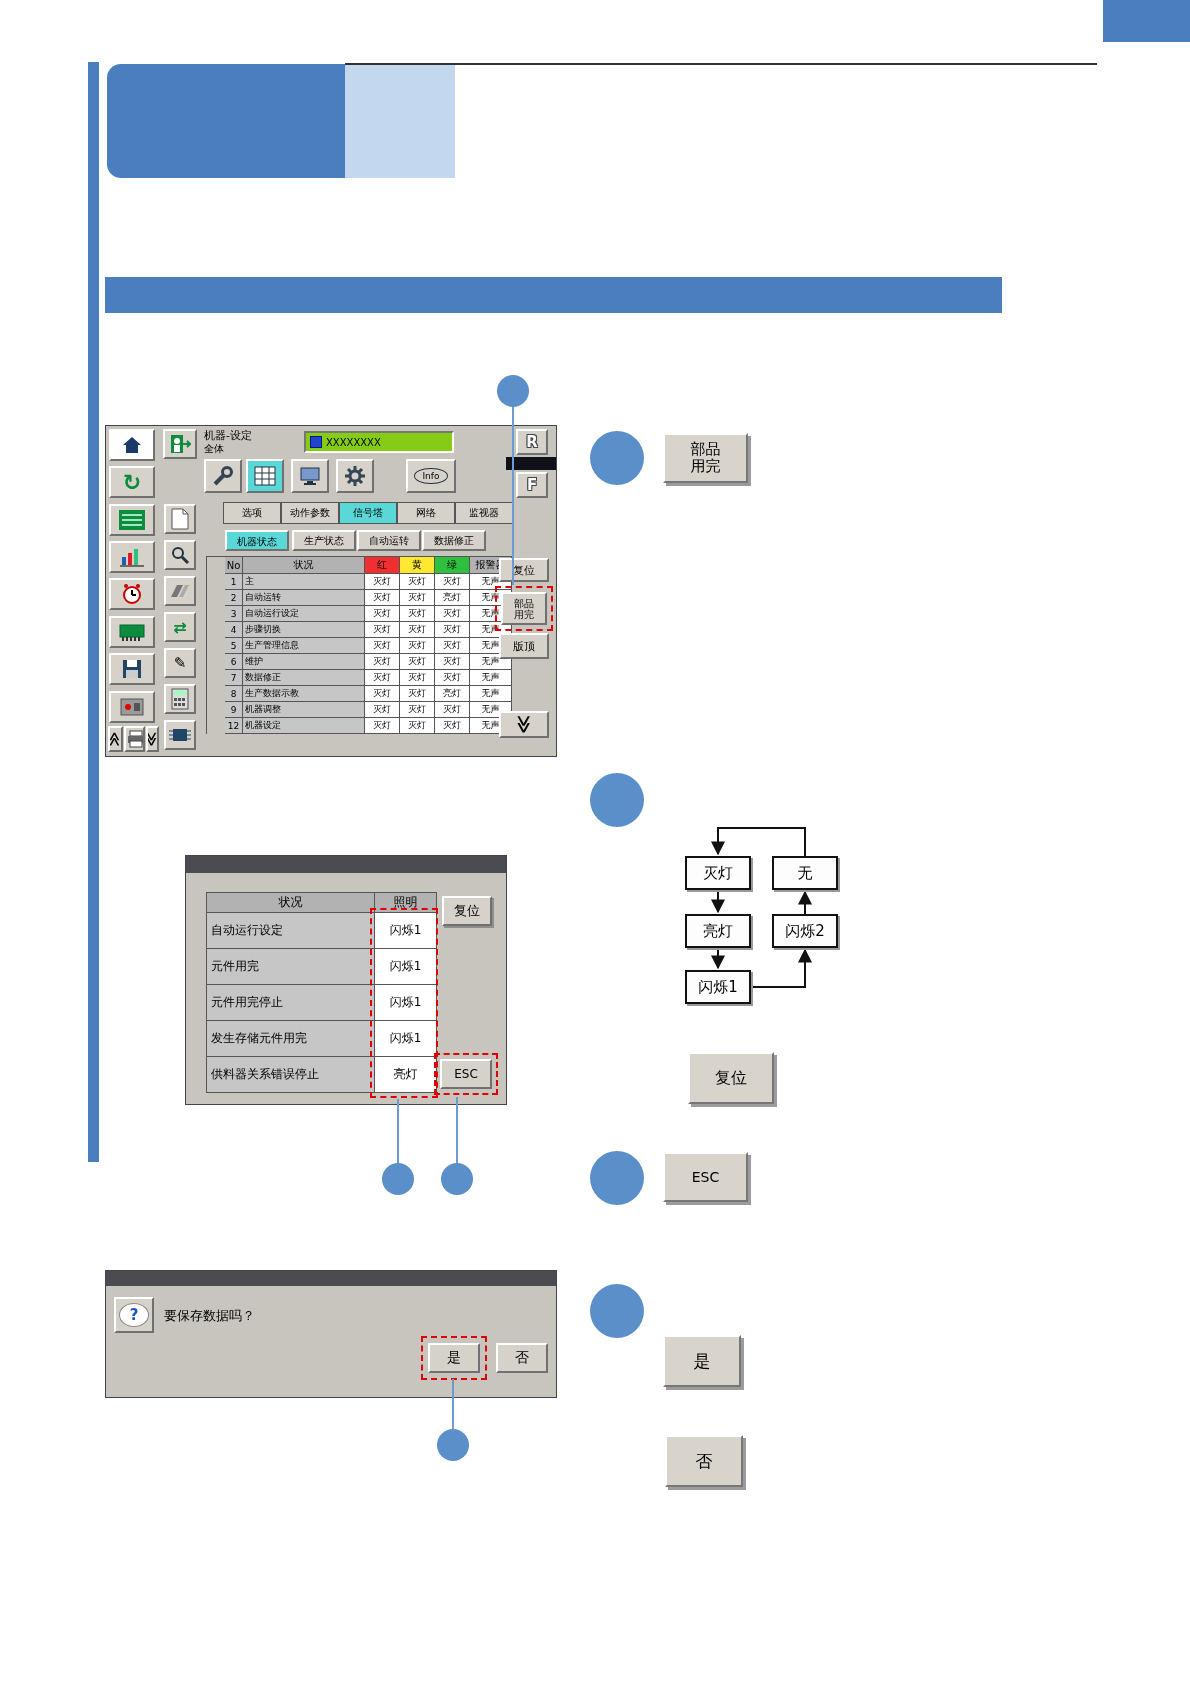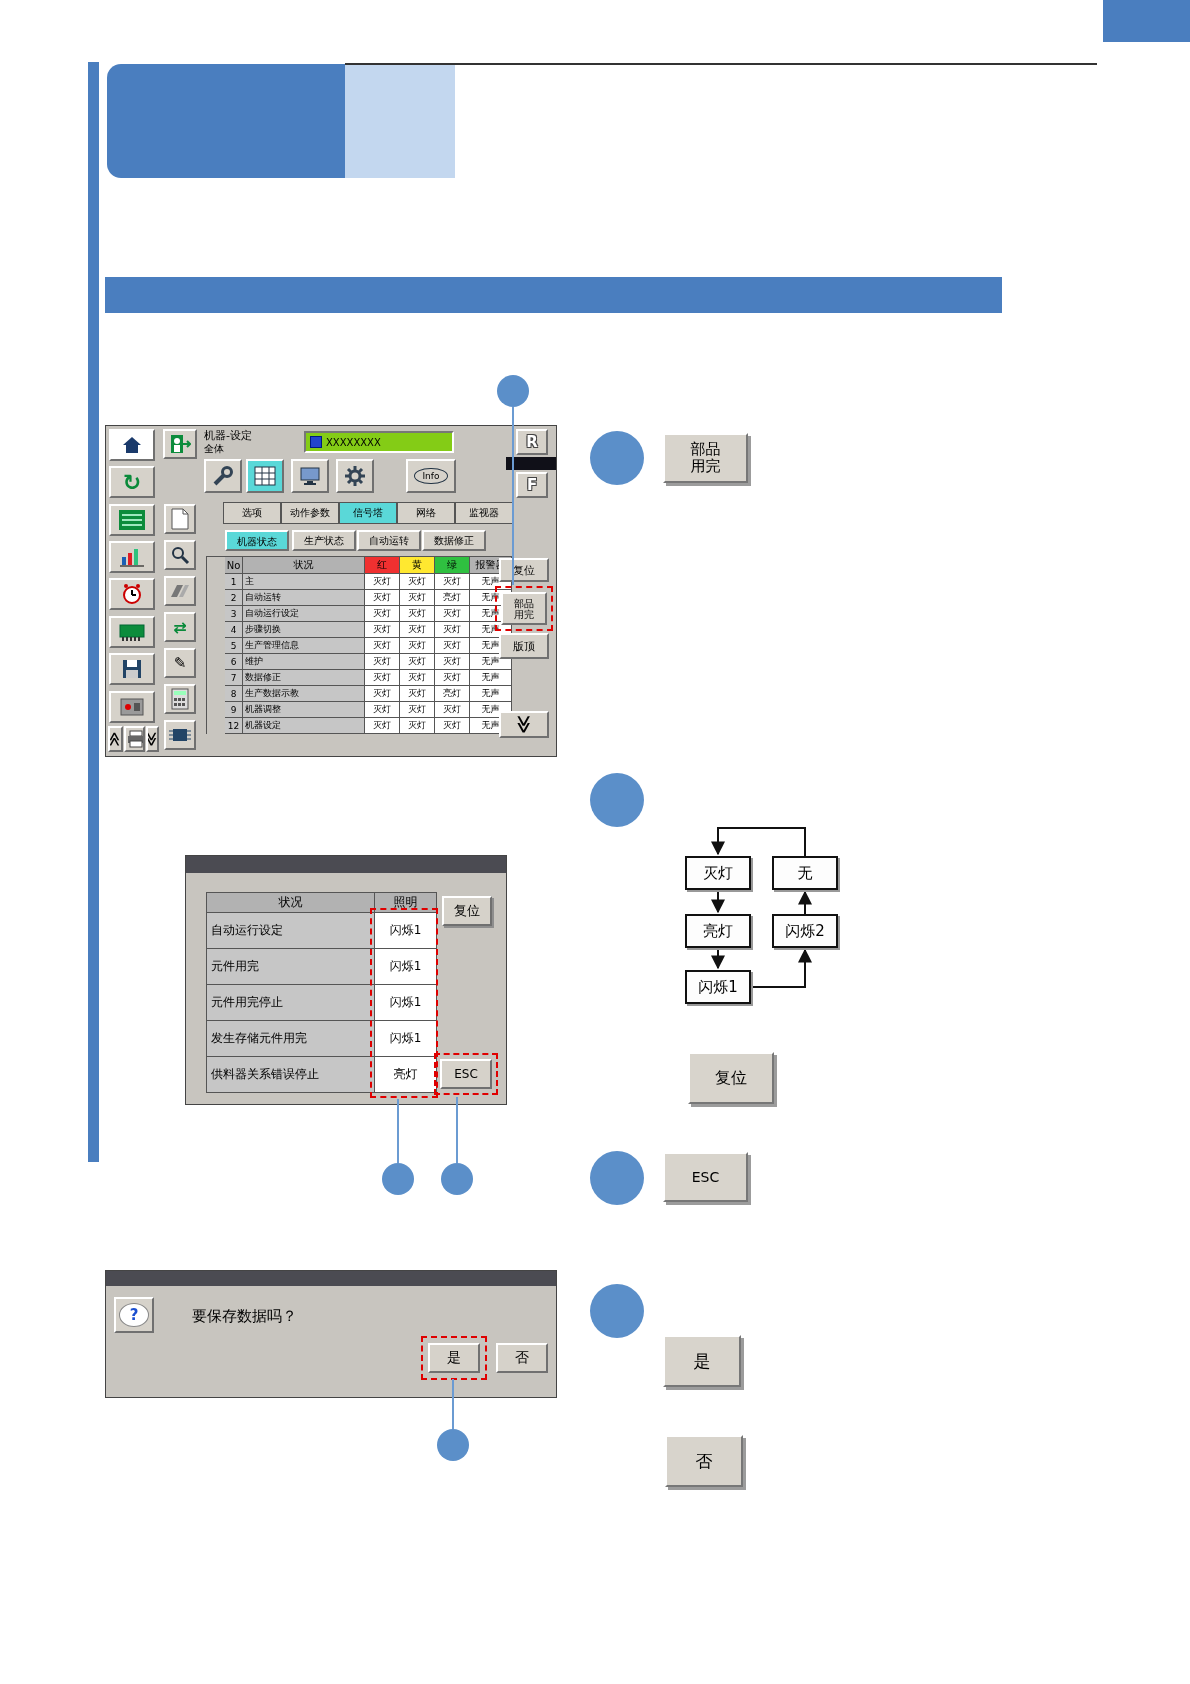--- a/index.html
+++ b/index.html
@@ -495,21 +495,21 @@
     <span>ESC</span>
   </div>
 
   <div class="shot" style="left:105px;top:1270px;width:452px;height:128px;">
     <div class="titlebar" style="height:15px;"></div>
     <div class="tile" style="left:8px;top:26px;width:40px;height:36px;">
       <span class="qbubble">
           <span>?</span>
         </span>
     </div>
-    <div style="position:absolute;left:58px;top:36px;font-size:15px;margin-left:28px;">要保存数据吗？</div>
+    <div style="position:absolute;left:58px;top:36px;font-size:13px;">要保存数据吗？</div>
     <div class="dashedbox" style="left:315px;top:65px;width:66px;height:44px;">
       <div class="btn" style="position:relative;width:52px;height:30px;font-size:14px;">
         <span>是</span>
       </div>
     </div>
     <div class="btn" style="left:390px;top:72px;width:52px;height:30px;font-size:14px;">
       <span>否</span>
     </div>
   </div>
 

